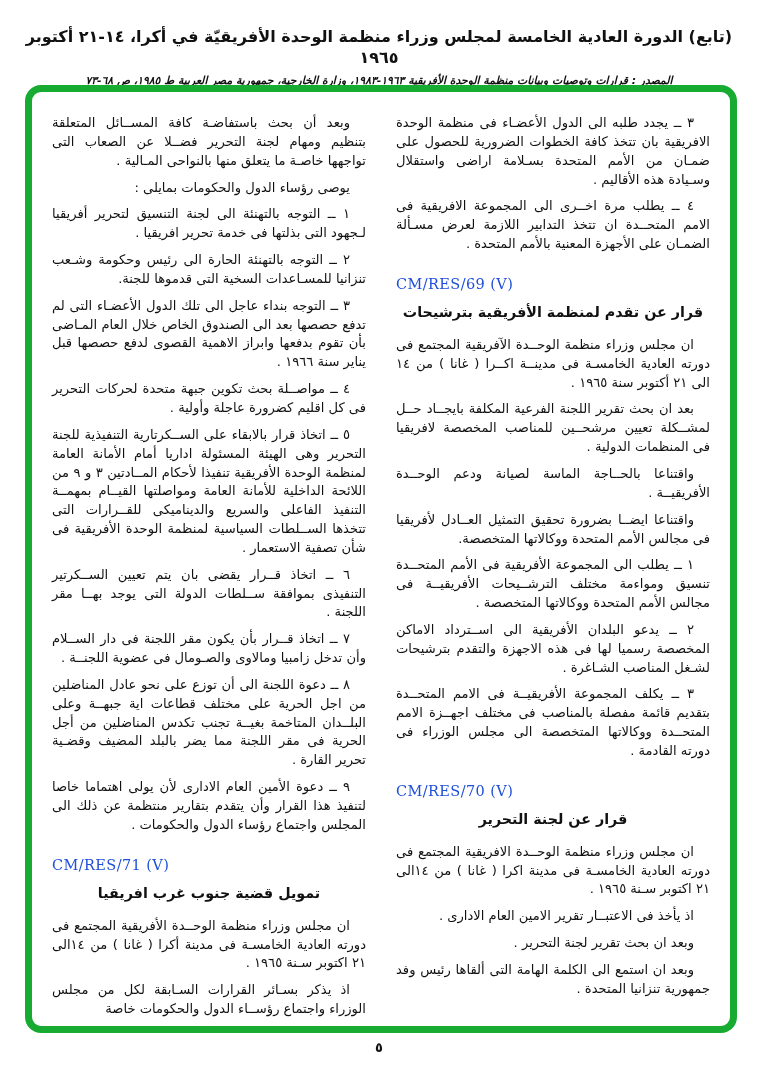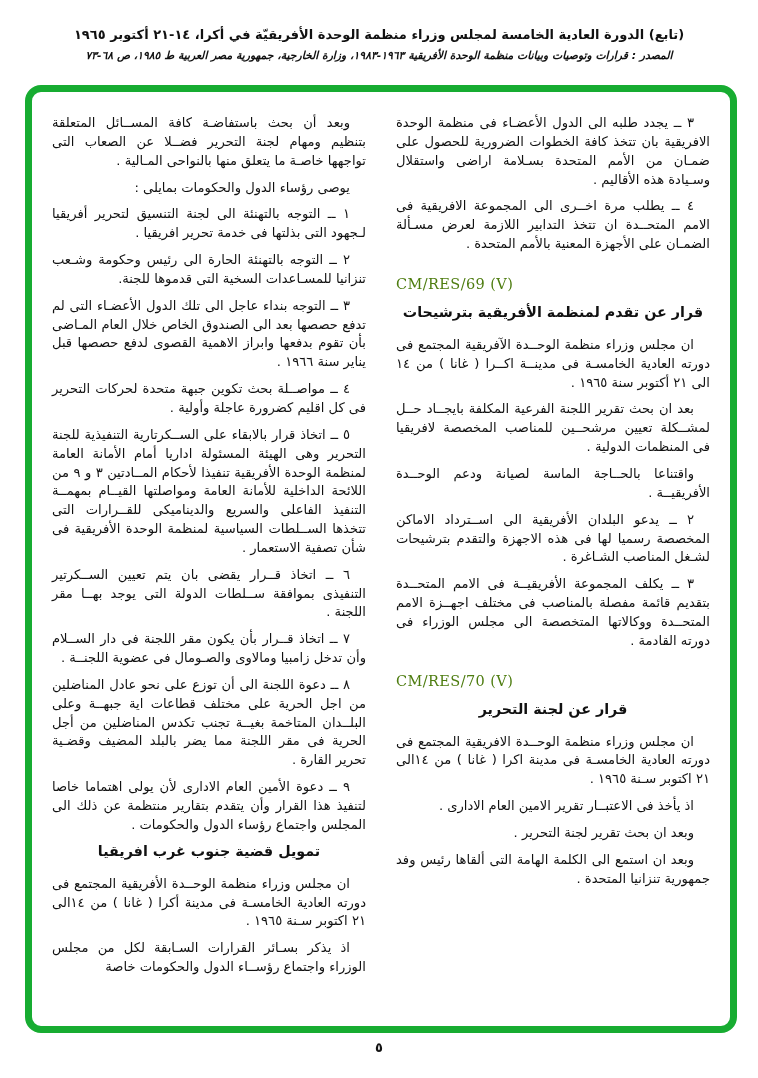--- a/index.html
+++ b/index.html
@@ -4,21 +4,21 @@
 <style>
   html,body{margin:0;padding:0;background:#ffffff;}
   body{
     width:758px;height:1078px;position:relative;
     font-family:"DejaVu Sans", sans-serif;
     color:#111;
     overflow:hidden;
   }
   .page-header{direction:rtl;text-align:center;}
   .page-title{
-    font-size:13px;font-weight:bold;line-height:1.3;
+    font-size:16px;font-weight:bold;line-height:1.3;
     margin:27px 14px 5px;letter-spacing:0;
   }
   .source-line{
     font-size:10.8px;font-weight:bold;margin:0 10px;font-style:italic;
   }
   .content-frame{
     position:absolute;left:25px;top:85px;width:712px;height:948px;
     box-sizing:border-box;
     border:7px solid #17ac31;border-radius:16px;
     background:#fff;
@@ -31,21 +31,21 @@
     margin:0 0 8px;
     font-size:13.1px;line-height:1.44;
     text-align:justify;direction:rtl;
     text-indent:16px;
   }
   .para .b{font-weight:normal;}
   .res-label{
     direction:ltr;text-align:left;
     font-family:"DejaVu Serif", serif;
     font-size:14.5px;letter-spacing:0.4px;
-    margin:22px 0 12px;color:#4d7c0f;
+    margin:22px 0 12px;color:#1d4ed8;
   }
   .res-title{
     text-align:center;font-weight:bold;
     font-size:14.3px;margin:4px 0 16px;direction:rtl;
   }
   .page-number{
     position:absolute;left:0;right:0;top:1040px;
     text-align:center;font-size:13px;font-weight:bold;
   }
 </style>
@@ -59,20 +59,22 @@
 
 <div class="content-frame" style="border-color: rgb(23, 172, 49);">
   <div class="col" id="col-right">
       <p class="para"><span>٣ ــ يجدد طلبه الى الدول الأعضـاء فى منظمة الوحدة الافريقية بان تتخذ كافة الخطوات الضرورية للحصول على ضمـان من الأمم المتحدة بسـلامة اراضى واستقلال وسـيادة هذه الأقاليم .</span></p>
       <p class="para"><span>٤ ــ يطلب مرة اخــرى الى المجموعة الافريقية فى الامم المتحــدة ان تتخذ التدابير اللازمة لعرض مسـألة الضمـان على الأجهزة المعنية بالأمم المتحدة .</span></p>
       <div class="res-label">CM/RES/69 (V)</div>
       <h3 class="res-title">قرار عن تقدم لمنظمة الأفريقية بترشيحات</h3>
       <p class="para"><span>ان مجلس وزراء منظمة الوحــدة الآفريقية المجتمع فى دورته العادية الخامسـة فى مدينــة اكــرا ( غانا ) من ١٤ الى ٢١ أكتوبر سنة ١٩٦٥ .</span></p>
       <p class="para"><span>بعد ان بحث تقرير اللجنة الفرعية المكلفة بايجــاد حــل لمشــكلة تعيين مرشحــين للمناصب المخصصة لافريقيا فى المنظمات الدولية .</span></p>
       <p class="para"><span>واقتناعا بالحــاجة الماسة لصيانة ودعم الوحــدة الأفريقيــة .</span></p>
+      <p class="para"><span>واقتناعا ايضــا بضرورة تحقيق التمثيل العــادل لأفريقيا فى مجالس الأمم المتحدة ووكالاتها المتخصصة.</span></p>
+      <p class="para"><span>١ ــ يطلب الى المجموعة الأفريقية فى الأمم المتحــدة تنسيق ومواءمة مختلف الترشــيحات الأفريقيــة فى مجالس الأمم المتحدة ووكالاتها المتخصصة .</span></p>
       <p class="para"><span>٢ ــ يدعو البلدان الأفريقية الى اســترداد الاماكن المخصصة رسميا لها فى هذه الاجهزة والتقدم بترشيحات لشـغل المناصب الشـاغرة .</span></p>
       <p class="para"><span>٣ ــ يكلف المجموعة الأفريقيــة فى الامم المتحــدة بتقديم قائمة مفصلة بالمناصب فى مختلف اجهــزة الامم المتحــدة ووكالاتها المتخصصة الى مجلس الوزراء فى دورته القادمة .</span></p>
       <div class="res-label">CM/RES/70 (V)</div>
       <h3 class="res-title">قرار عن لجنة التحرير</h3>
       <p class="para"><span>ان مجلس وزراء منظمة الوحــدة الافريقية المجتمع فى دورته العادية الخامسـة فى مدينة اكرا ( غانا ) من ١٤الى ٢١ اكتوبر سـنة ١٩٦٥ .</span></p>
       <p class="para"><span>اذ يأخذ فى الاعتبــار تقرير الامين العام الادارى .</span></p>
       <p class="para"><span class="b">وبعد</span><span> ان بحث تقرير لجنة التحرير .</span></p>
       <p class="para"><span class="b">وبعد</span><span> ان استمع الى الكلمة الهامة التى ألقاها رئيس </span><span class="b">وفد جمهورية تنزانيا المتحدة .</span></p>
     </div>
   <div class="col" id="col-left">
@@ -80,19 +82,20 @@
       <p class="para"><span>يوصى رؤساء الدول والحكومات بمايلى :</span></p>
       <p class="para"><span>١ ــ التوجه بالتهنئة الى لجنة التنسيق لتحرير أفريقيا لـجهود التى بذلتها فى خدمة تحرير افريقيا .</span></p>
       <p class="para"><span>٢ ــ التوجه بالتهنئة الحارة الى رئيس وحكومة وشـعب تنزانيا للمسـاعدات السخية التى قدموها للجنة.</span></p>
       <p class="para"><span>٣ ــ التوجه بنداء عاجل الى تلك الدول الأعضـاء التى لم تدفع حصصها بعد الى الصندوق الخاص خلال العام المـاضى بأن تقوم بدفعها وابراز الاهمية القصوى لدفع حصصها قبل يناير سنة ١٩٦٦ .</span></p>
       <p class="para"><span>٤ ــ مواصــلة بحث تكوين جبهة متحدة لحركات التحرير فى كل اقليم كضرورة عاجلة وأولية .</span></p>
       <p class="para"><span>٥ ــ اتخاذ قرار بالابقاء على الســكرتارية التنفيذية للجنة التحرير وهى الهيئة المسئولة اداريا أمام الأمانة العامة لمنظمة الوحدة الأفريقية تنفيذا لأحكام المــادتين ٣ و ٩ من اللائحة الداخلية للأمانة العامة ومواصلتها القيــام بمهمــة التنفيذ الفاعلى والسريع والديناميكى للقــرارات التى تتخذها الســلطات السياسية لمنظمة الوحدة الأفريقية فى شأن تصفية الاستعمار .</span></p>
       <p class="para"><span>٦ ــ اتخاذ قــرار يقضى بان يتم تعيين الســكرتير التنفيذى بموافقة ســلطات الدولة التى يوجد بهــا مقر اللجنة .</span></p>
       <p class="para"><span>٧ ــ اتخاذ قــرار بأن يكون مقر اللجنة فى دار الســلام وأن تدخل زامبيا ومالاوى والصـومال فى عضوية اللجنــة .</span></p>
       <p class="para"><span>٨ ــ دعوة اللجنة الى أن توزع على نحو عادل المناضلين من اجل الحرية على مختلف قطاعات اية جبهــة وعلى البلــدان المتاخمة بغيــة تجنب تكدس المناضلين من أجل الحرية فى مقر اللجنة مما يضر بالبلد المضيف وقضـية تحرير القارة .</span></p>
       <p class="para"><span>٩ ــ دعوة الأمين العام الادارى لأن يولى اهتماما خاصا لتنفيذ هذا القرار وأن يتقدم بتقارير منتظمة عن ذلك الى المجلس واجتماع رؤساء الدول والحكومات .</span></p>
+      <div class="res-label">CM/RES/71 (V)</div>
       <h3 class="res-title">تمويل قضية جنوب غرب افريقيا</h3>
       <p class="para"><span>ان مجلس وزراء منظمة الوحــدة الأفريقية المجتمع فى دورته العادية الخامسـة فى مدينة أكرا ( غانا ) من ١٤الى ٢١ اكتوبر سـنة ١٩٦٥ .</span></p>
       <p class="para"><span>اذ يذكر بسـائر القرارات السـابقة لكل من مجلس الوزراء واجتماع رؤســاء الدول والحكومات خاصة</span></p>
     </div>
 </div>
 
 <div class="page-number">٥</div>
 
 </body></html>

